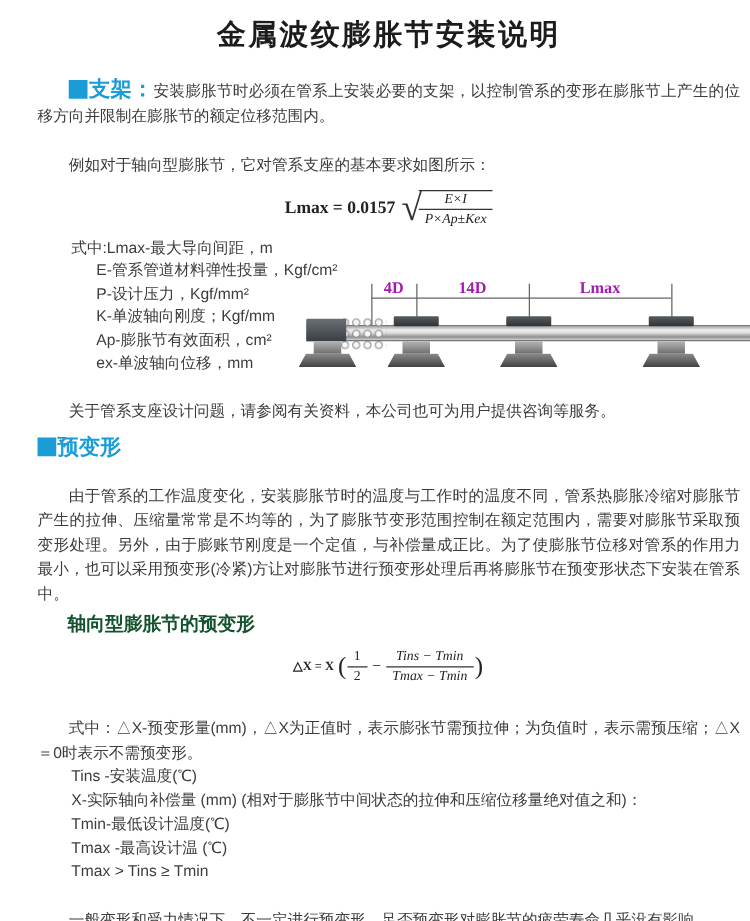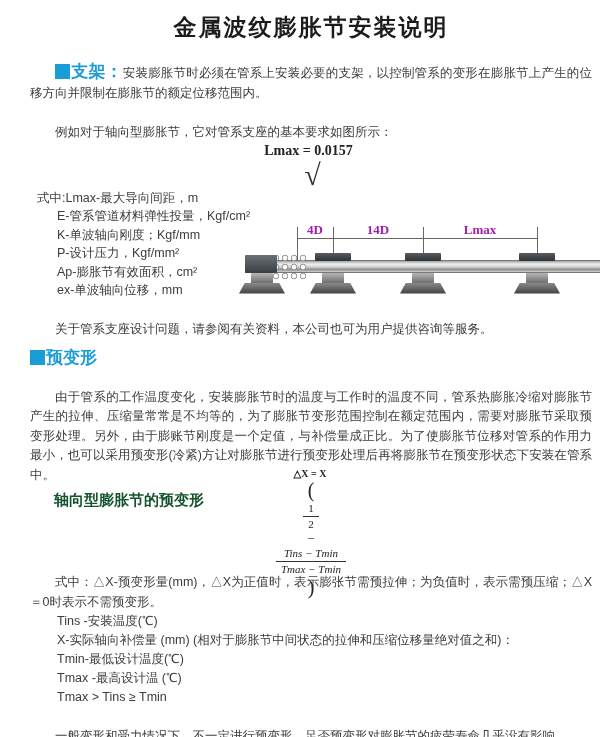--- a/index.html
+++ b/index.html
@@ -30,40 +30,40 @@
   .sub-head {
     color:#14532d; font-size:15px; font-weight:bold; line-height:20px;
     margin:5px 0 2px;
   }
   .sub-head.axial { margin-left:24px; }
   .sub-head.lateral { margin-left:4px; }
 
   
   .formula {
     display:flex; align-items:center; justify-content:center;
-    font-family:"Liberation Serif", serif; color:#222;flex-direction:column;
+    font-family:"Liberation Serif", serif; color:#222;
   }
   .f-lmax { margin:5px 0 3px; height:38px; }
   .f-dx   { margin:3px 0 3px; height:40px; }
   .f-dy   { margin:3px 0 5px; height:32px; }
   .f-lhs  { font-weight:bold; font-size:14px; margin-right:5px; }
   .f-lhs2 { font-weight:bold; font-size:10px; margin-right:2px; }
   .f-rhs  { font-weight:bold; font-size:13.5px; margin-left:3px; }
   .radical { font-size:30px; line-height:32px; margin-right:-3px; color:#333; }
   .frac { display:inline-block; text-align:center; font-size:11px; line-height:13px; vertical-align:middle; }
   .frac .num { display:block; border-bottom:1px solid #333; padding:0 5px 1px; }
   .frac .den { display:block; padding:1px 5px 0; }
   .frac.sqrt-frac { border-top:1.5px solid #333; font-style:italic; }
   .frac.italic { font-style:italic; }
   .paren { font-size:20px; font-weight:normal; margin:0 1px; }
   .minus { font-size:13px; margin:0 4px; }
 
   
   .defs-wrap { position:relative; }
-  .defs div { font-size:12.5px; line-height:18.6px; padding-left:27px; }
+  .defs div { font-size:12.5px; line-height:18.6px; padding-left:27px;margin-left:20px; }
   .defs div.first { padding-left:7px; }
   .flush { padding-left:7px; }
   .adefs div { font-size:12.5px; line-height:19px; padding-left:27px; }
 
   
   .diagram { position:absolute; top:36px; left:215px; width:356px; height:95px; }
   .dim-line { position:absolute; top:13px; left:52px; width:240px; border-top:1px solid #666; }
   .tick { position:absolute; top:2px; width:1px; height:33px; background:#666; }
   .tick.t1 { left:52px; } .tick.t2 { left:88px; } .tick.t3 { left:178px; } .tick.t4 { left:292px; }
   .dim-label {
@@ -96,28 +96,32 @@
 
   <h1 class="doc-title">金属波纹膨胀节安装说明</h1>
 
   <p class="body-text para"><span class="marker"></span><span class="sec-head-inline">支架：</span><span>安装膨胀节时必须在管系上安装必要的支架，以控制管系的变形在膨胀节上产生的位移方向并限制在膨胀节的额定位移范围内。</span></p>
 
   <p class="body-text para">例如对于轴向型膨胀节，它对管系支座的基本要求如图所示：</p>
 
   <div class="formula f-lmax">
     <span class="f-lhs">Lmax = 0.0157</span>
     <span class="radical">√</span>
+    <span class="frac sqrt-frac">
+      <span class="num">E×I</span>
+      <span class="den">P×Ap±Kex</span>
+    </span>
   </div>
 
   <div class="defs-wrap">
     <div class="defs body-text">
       <div class="first">式中:Lmax-最大导向间距，m</div>
       <div>E-管系管道材料弹性投量，Kgf/cm²</div>
+      <div>P-设计压力，Kgf/mm²</div>
       <div>K-单波轴向刚度；Kgf/mm</div>
-      <div>P-设计压力，Kgf/mm²</div>
       <div>Ap-膨胀节有效面积，cm²</div>
       <div>ex-单波轴向位移，mm</div>
     </div>
 
     <div class="diagram">
       <div class="dim-line"></div>
       <div class="tick t1"></div>
       <div class="tick t2"></div>
       <div class="tick t3"></div>
       <div class="tick t4"></div>

